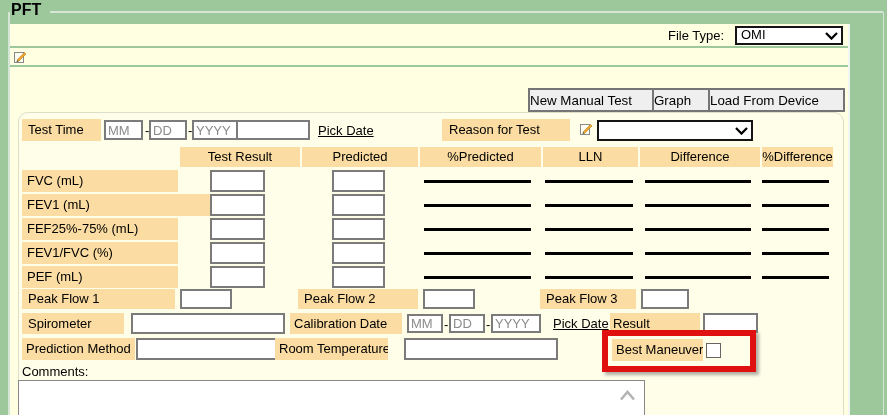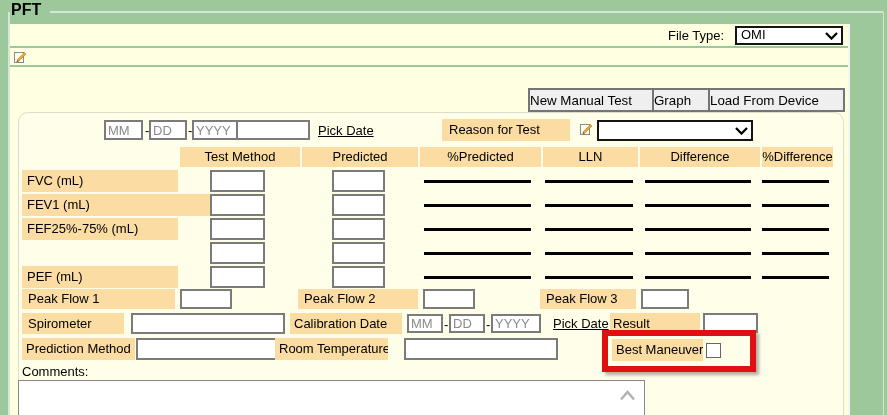--- a/index.html
+++ b/index.html
@@ -54,20 +54,21 @@
         <path d="M3 10 L10.5 2.5 L12 4 L4.5 11.5 Z" fill="#F0A830" stroke="#B97A1E" stroke-width="0.6"></path>
         <path d="M3 10 L4.5 11.5 L2.5 12 Z" fill="#444"></path>
       </svg></span>
 
   <button class="btn" style="left:528px;top:88px;width:126px;height:24px">New Manual Test</button>
   <button class="btn" style="left:652px;top:88px;width:58px;height:24px">Graph</button>
   <button class="btn" style="left:708px;top:88px;width:137px;height:24px">Load From Device</button>
 
   <div class="abs panel" style="left:18px;top:112px;width:826px;height:310px"></div>
 
+  <div class="abs oband" style="left:22px;top:119px;width:79px;padding-left:6px">Test Time</div>
   <input class="ipt" style="left: 104px; top: 120px; width: 39px; height: 20px;" placeholder="MM">
   <span class="dash" style="left:145px;top:121px">-</span>
   <input class="ipt" style="left: 149px; top: 120px; width: 38px; height: 20px;" placeholder="DD">
   <span class="dash" style="left:188px;top:121px">-</span>
   <input class="ipt" style="left: 192px; top: 120px; width: 46px; height: 20px;" placeholder="YYYY">
   <input class="ipt" style="left: 236px; top: 120px; width: 74px; height: 20px;" value="">
   <span class="abs link" style="left:318px;top:123px">Pick Date</span>
 
   <div class="abs oband" style="left:442px;top:119px;width:128px;padding-left:7px">Reason for Test</div>
   <span class="abs" style="left:580px;top:122px;line-height:0"><svg width="13" height="13" viewBox="0 0 13 13">
@@ -75,21 +76,21 @@
         <path d="M3 10 L10.5 2.5 L12 4 L4.5 11.5 Z" fill="#F0A830" stroke="#B97A1E" stroke-width="0.6"></path>
         <path d="M3 10 L4.5 11.5 L2.5 12 Z" fill="#444"></path>
       </svg></span>
   <div class="sel" style="left:597px;top:120px;width:156px;height:21px;line-height:16px">
     <span></span>
     <span class="chev"><svg width="13" height="8" viewBox="0 0 13 8">
           <path d="M1 1 L6.5 6.6 L12 1" fill="none" stroke="#000" stroke-width="2.2"></path>
         </svg></span>
   </div>
 
-  <div class="abs hcell" style="left:180px;top:147px;width:120px">Test Method</div>
+  <div class="abs hcell" style="left:180px;top:147px;width:120px">Test Result</div>
   <div class="abs hcell" style="left:302px;top:147px;width:116px">Predicted</div>
   <div class="abs hcell" style="left:420px;top:147px;width:121px">%Predicted</div>
   <div class="abs hcell" style="left:543px;top:147px;width:95px">LLN</div>
   <div class="abs hcell" style="left:640px;top:147px;width:120px">Difference</div>
   <div class="abs hcell" style="left:762px;top:147px;width:71px">%Difference</div>
 
   <div class="abs oband" style="left:22px;top:170px;width:156px;padding-left:5px">FVC (mL)</div>
   <input class="ipt" style="left: 210px; top: 170px; width: 55px; height: 22px;" value="">
   <input class="ipt" style="left: 332px; top: 170px; width: 53px; height: 22px;" value="">
   <div class="bline" style="left:424px;top:180px;width:107px"></div>
@@ -106,20 +107,21 @@
   <div class="bline" style="left:762px;top:204px;width:67px"></div>
 
   <div class="abs oband" style="left:22px;top:218px;width:156px;padding-left:5px">FEF25%-75% (mL)</div>
   <input class="ipt" style="left: 210px; top: 218px; width: 55px; height: 22px;" value="">
   <input class="ipt" style="left: 332px; top: 218px; width: 53px; height: 22px;" value="">
   <div class="bline" style="left:424px;top:228px;width:107px"></div>
   <div class="bline" style="left:545px;top:228px;width:88px"></div>
   <div class="bline" style="left:645px;top:228px;width:106px"></div>
   <div class="bline" style="left:762px;top:228px;width:67px"></div>
 
+  <div class="abs oband" style="left:22px;top:242px;width:156px;padding-left:5px">FEV1/FVC (%)</div>
   <input class="ipt" style="left: 210px; top: 242px; width: 55px; height: 22px;" value="">
   <input class="ipt" style="left: 332px; top: 242px; width: 53px; height: 22px;" value="">
   <div class="bline" style="left:424px;top:252px;width:107px"></div>
   <div class="bline" style="left:545px;top:252px;width:88px"></div>
   <div class="bline" style="left:645px;top:252px;width:106px"></div>
   <div class="bline" style="left:762px;top:252px;width:67px"></div>
 
   <div class="abs oband" style="left:22px;top:266px;width:156px;padding-left:5px">PEF (mL)</div>
   <input class="ipt" style="left: 210px; top: 266px; width: 55px; height: 22px;" value="">
   <input class="ipt" style="left: 332px; top: 266px; width: 53px; height: 22px;" value="">

